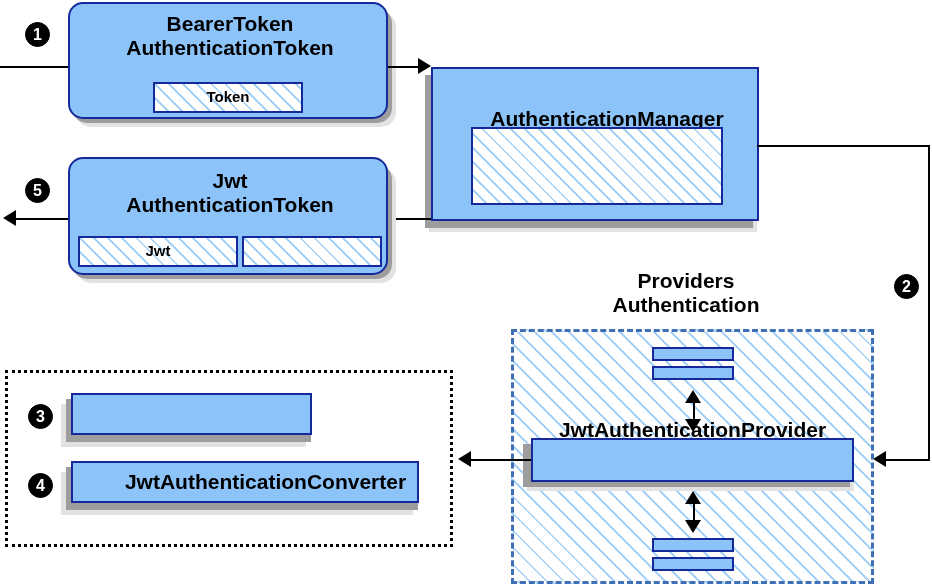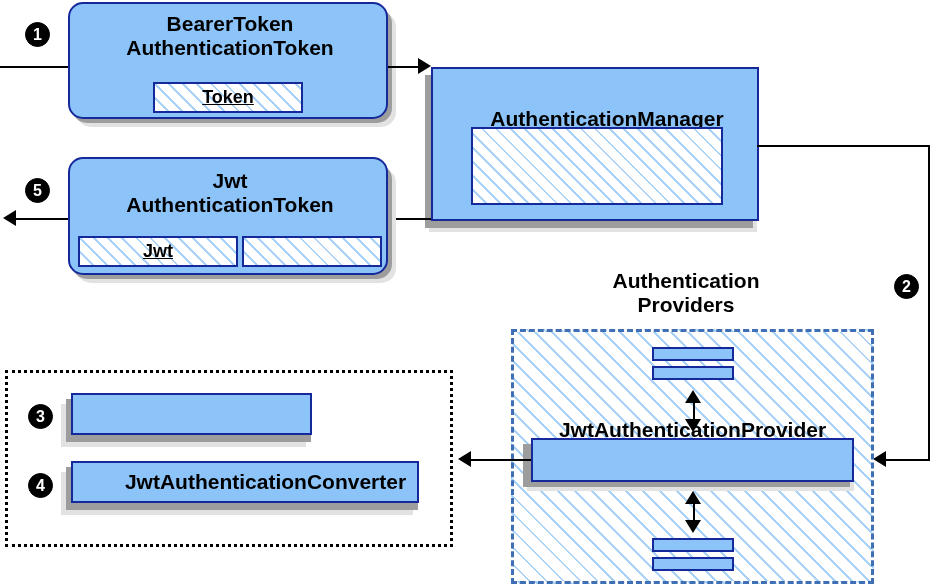--- a/index.html
+++ b/index.html
@@ -34,21 +34,21 @@
     box-sizing:border-box;
   }
   .ctr{
     display:flex;align-items:center;justify-content:center;
     text-align:center;color:#000;font-weight:bold;line-height:1.12;
   }
   .lbl{position:relative;z-index:3;}
 
   
   .t-big{font-size:21px;}
-  .t-mid{font-size:18px;text-decoration:underline;}
+  .t-mid{font-size:15px;}
 
   
   .badge{
     position:absolute;width:25px;height:25px;border-radius:50%;
     background:#000;color:#fff;font-size:16px;font-weight:bold;
     display:flex;align-items:center;justify-content:center;
     line-height:1;box-sizing:border-box;
     border:1px solid #000;
   }
 
@@ -142,22 +142,22 @@
       <span>AuthenticationToken</span>
     </div>
     <div class="hatch" style="position:absolute;left:8px;top:77px;width:160px;height:31px;"></div>
     <div class="ctr t-mid" style="position:absolute;left:8px;top:77px;width:160px;height:31px;z-index:4;">
       <span>Jwt</span>
     </div>
     <div class="hatch" style="position:absolute;left:172px;top:77px;width:140px;height:31px;"></div>
   </div>
 
   <div class="ctr t-big" style="position:absolute;left:566px;top:266px;width:240px;height:54px;flex-direction:column;">
+    <span>Providers</span>
     <span>Authentication</span>
-    <span>Providers</span>
   </div>
 
   <div class="dashed-blue" style="left:511px;top:329px;width:363px;height:255px;"></div>
 
   <div class="abs blue" style="left:652px;top:347px;width:82px;height:14px;"></div>
   <div class="abs blue" style="left:652px;top:366px;width:82px;height:14px;"></div>
 
   <div class="arrow-u" style="left:685px;top:390px;"></div>
   <div class="vline" style="left:693px;top:395px;height:27px;"></div>
   <div class="arrow-d" style="left:685px;top:419px;"></div>

